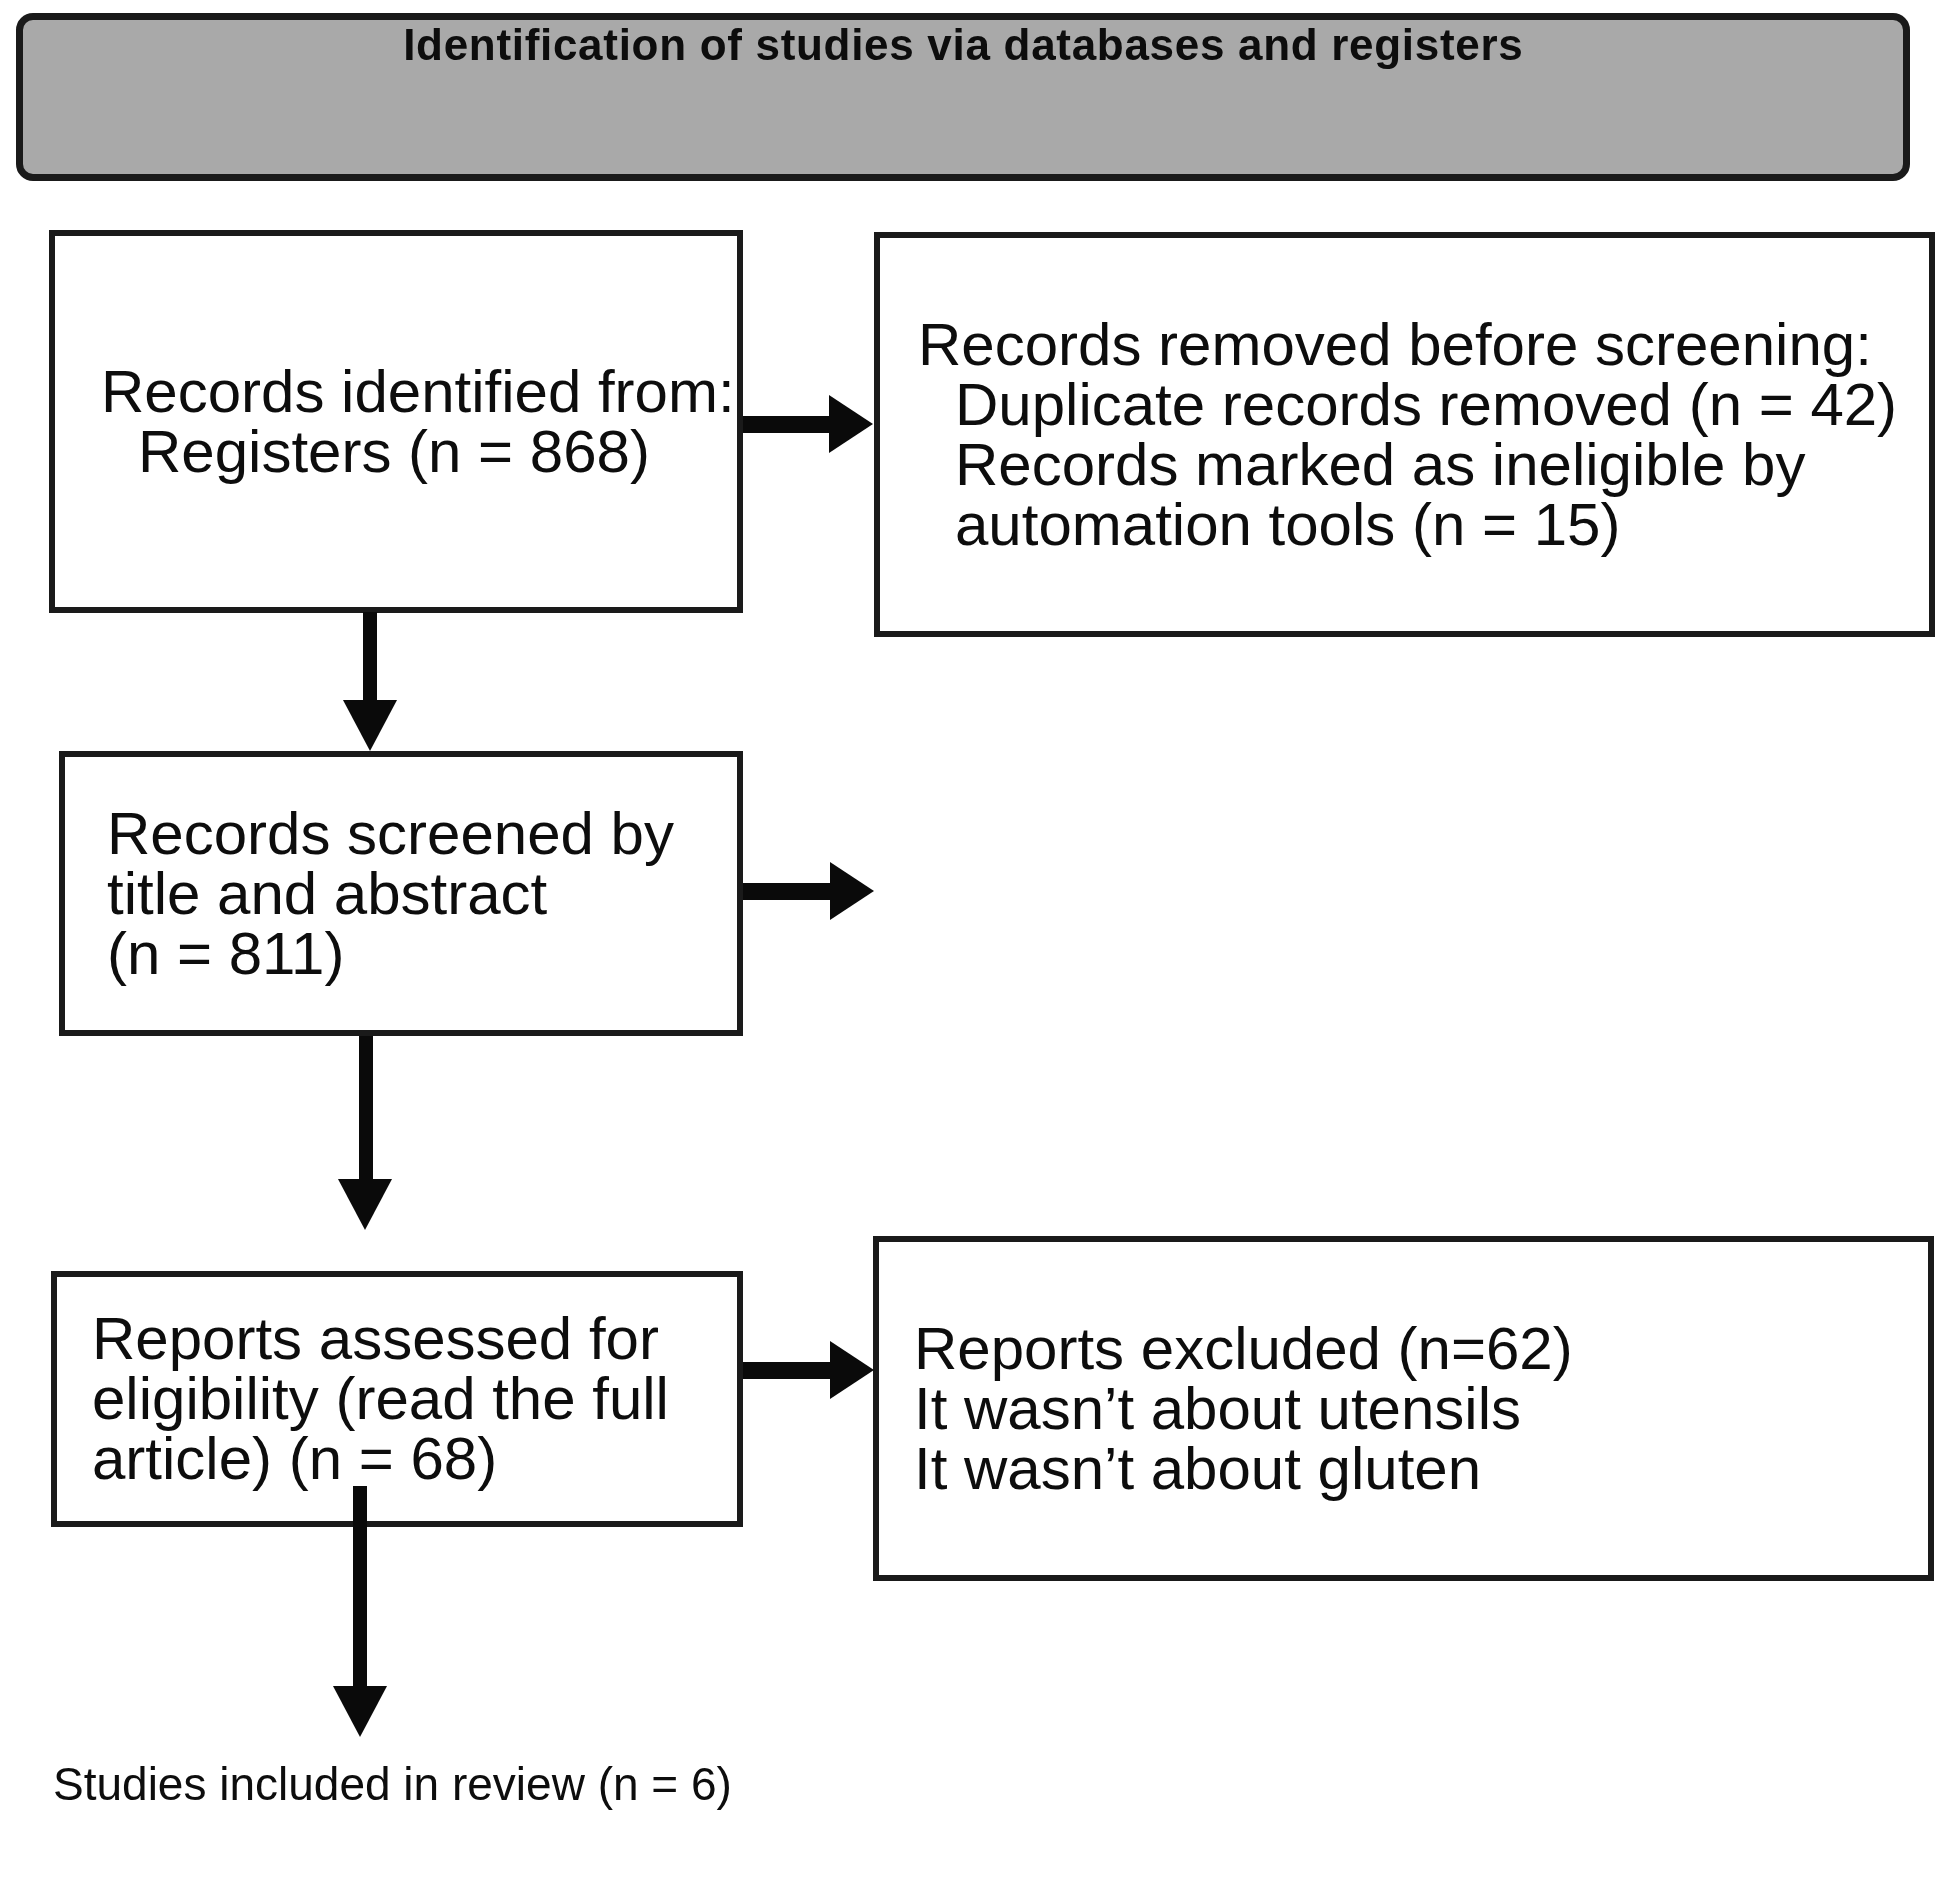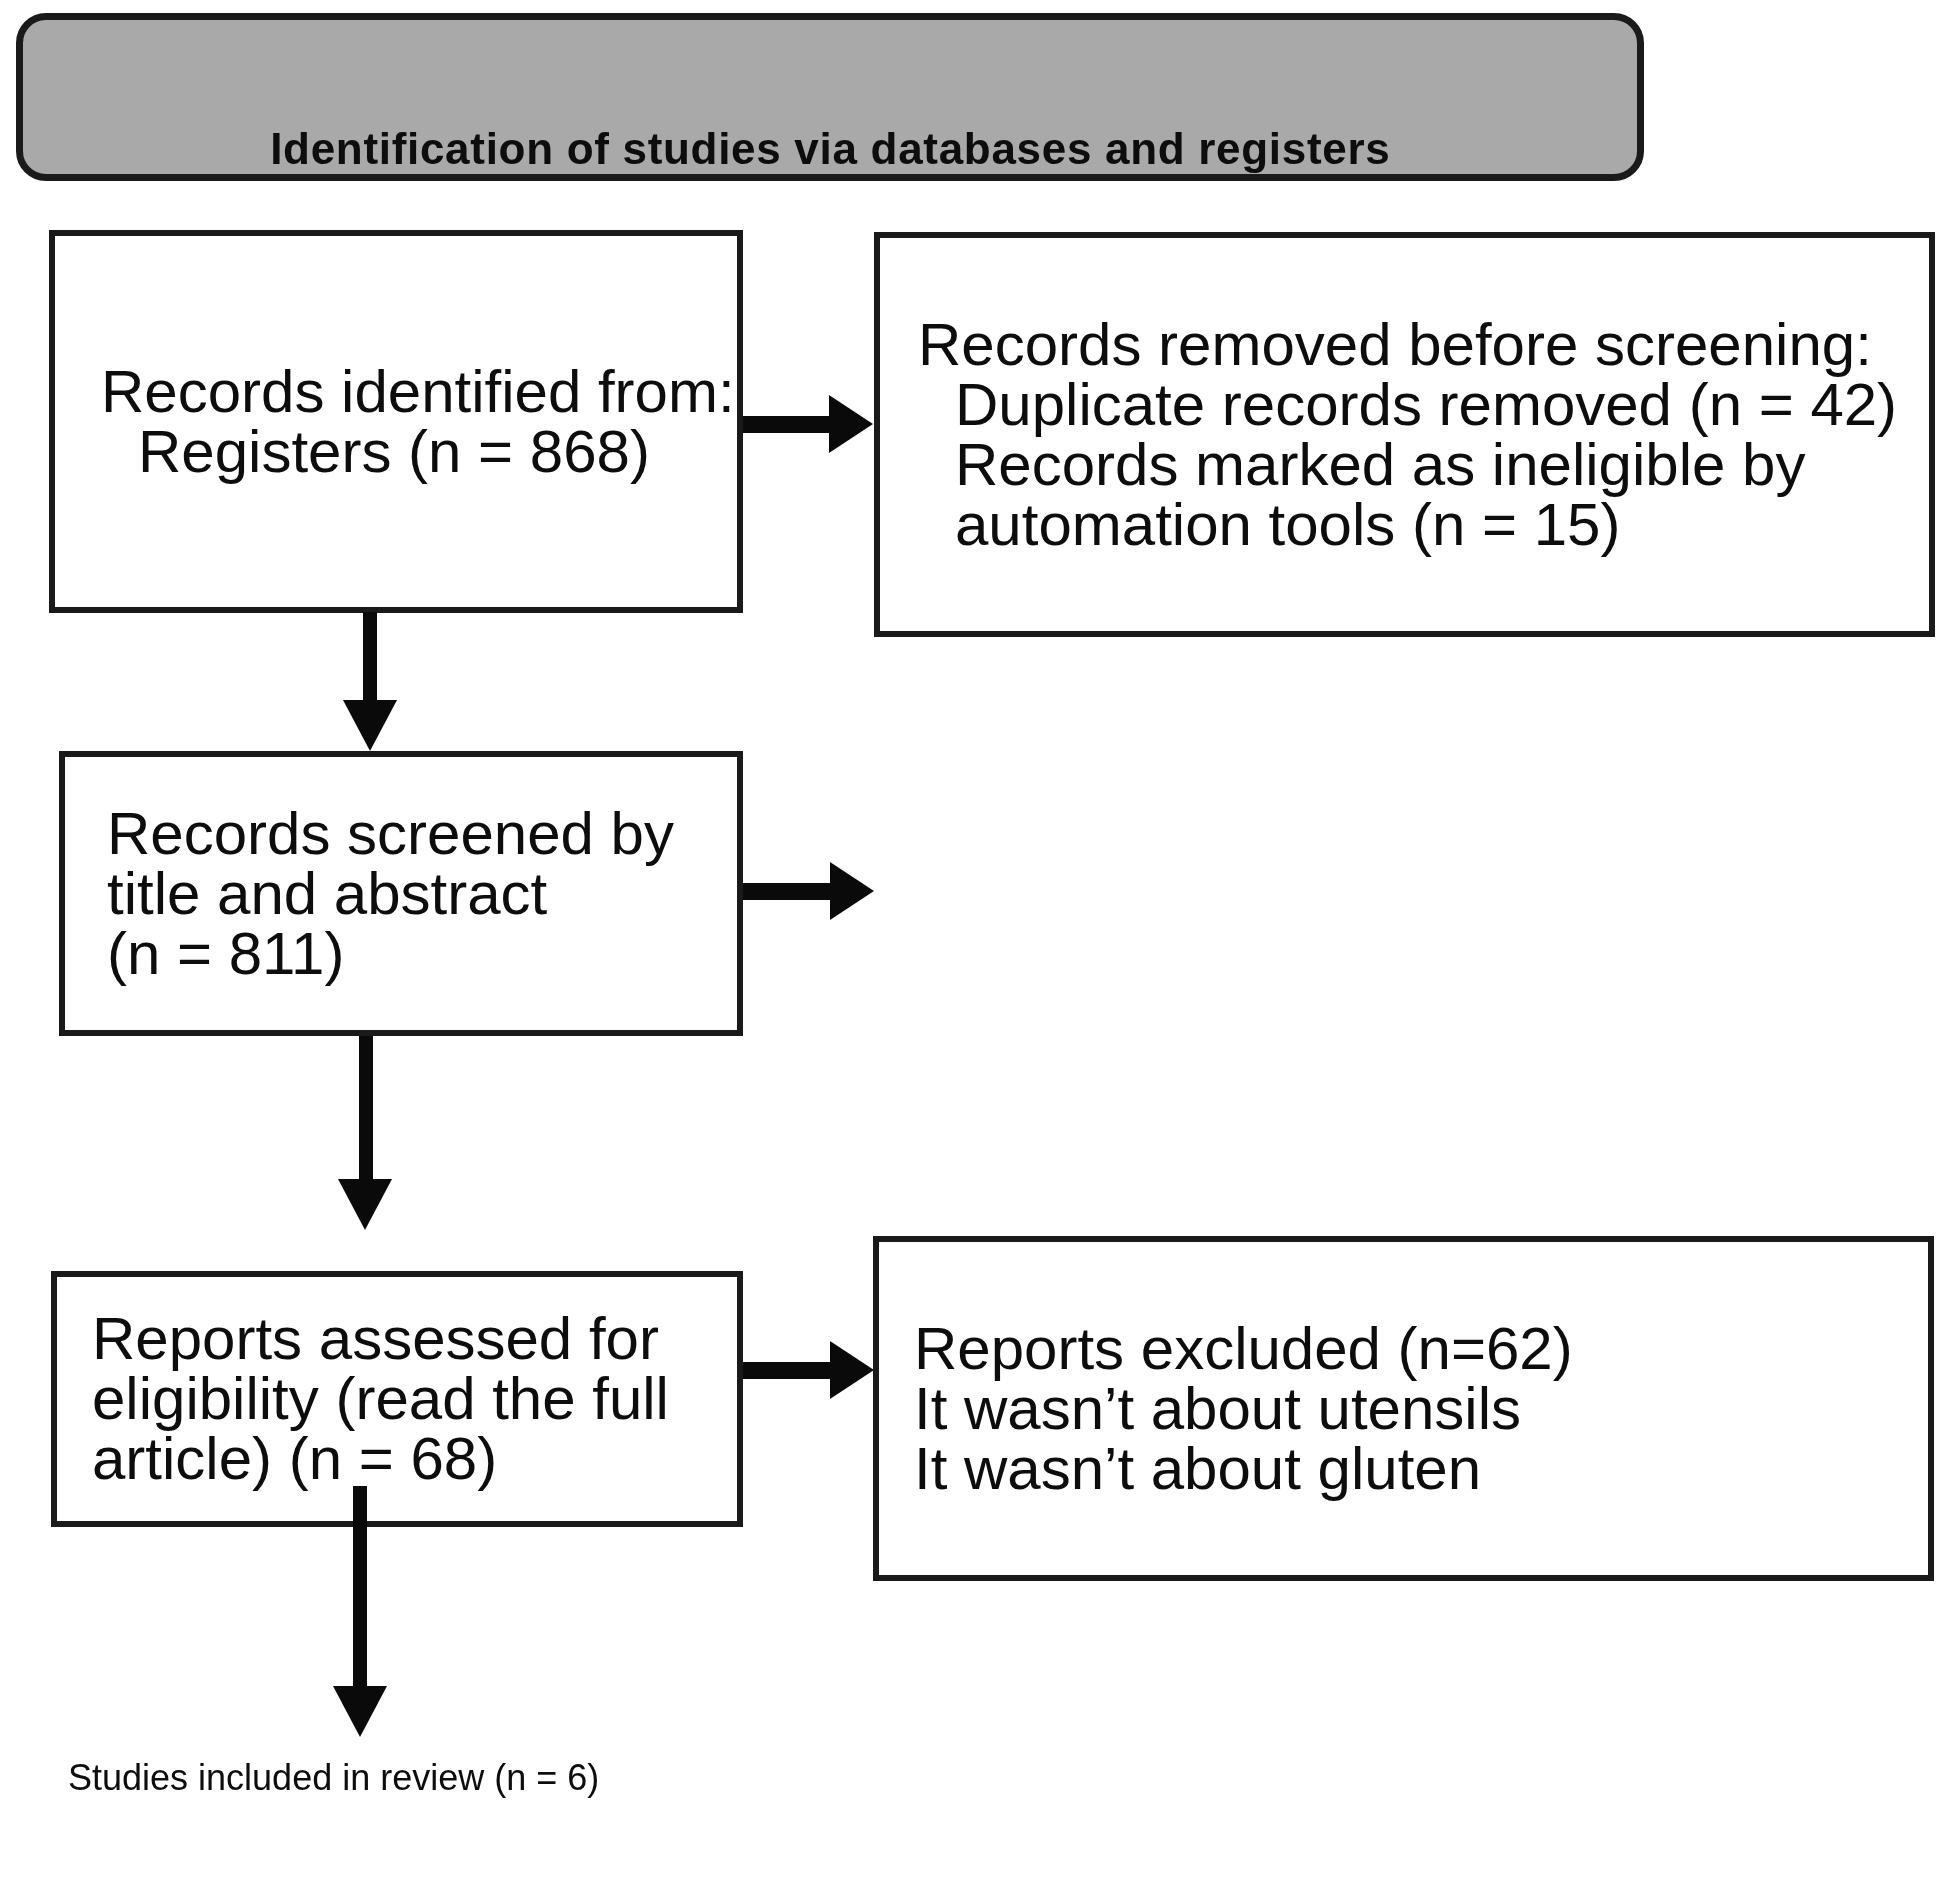--- a/index.html
+++ b/index.html
@@ -15,27 +15,27 @@
     width:1955px;
     height:1895px;
     background:var(--bg);
     font-family:"Liberation Sans", sans-serif;
     color:var(--text);
     overflow:hidden;
   }
   .title-bar{
     position:absolute;
     left:16.3px; top:13px;
-    width:1628px; height:168px;
+    width:1894px; height:168px;
     background:var(--title-bg);
     border:7.2px solid var(--border);
-    border-radius:30px;
+    border-radius:17px;
     box-sizing:border-box;
     display:flex;
-    align-items:flex-end;
+    align-items:flex-start;
     justify-content:center;
   }
   .title-bar span{
     font-size:44px;
     font-weight:700;
     letter-spacing:0.7px;
   }
   .box{
     position:absolute;
     background:var(--bg);
@@ -78,22 +78,22 @@
   .v3h{left:333px;top:1686px;}
   .h1s{left:743px;top:416px;width:89px;}
   .h1h{left:829px;top:395px;}
   .h2s{left:743px;top:883px;width:89px;}
   .h2h{left:830px;top:862px;}
   .h3s{left:743px;top:1362px;width:89px;}
   .h3h{left:830px;top:1341px;}
 
   .included-text{
     position:absolute;
-    left:68px; top:1757px;
-    font-size:36px;
+    left:53px; top:1757px;
+    font-size:46px;
     white-space:nowrap;
   }
 </style>
 </head>
 <body>
 
 <div class="canvas">
 
   <div class="title-bar">
     <span>Identification of studies via databases and registers</span>

